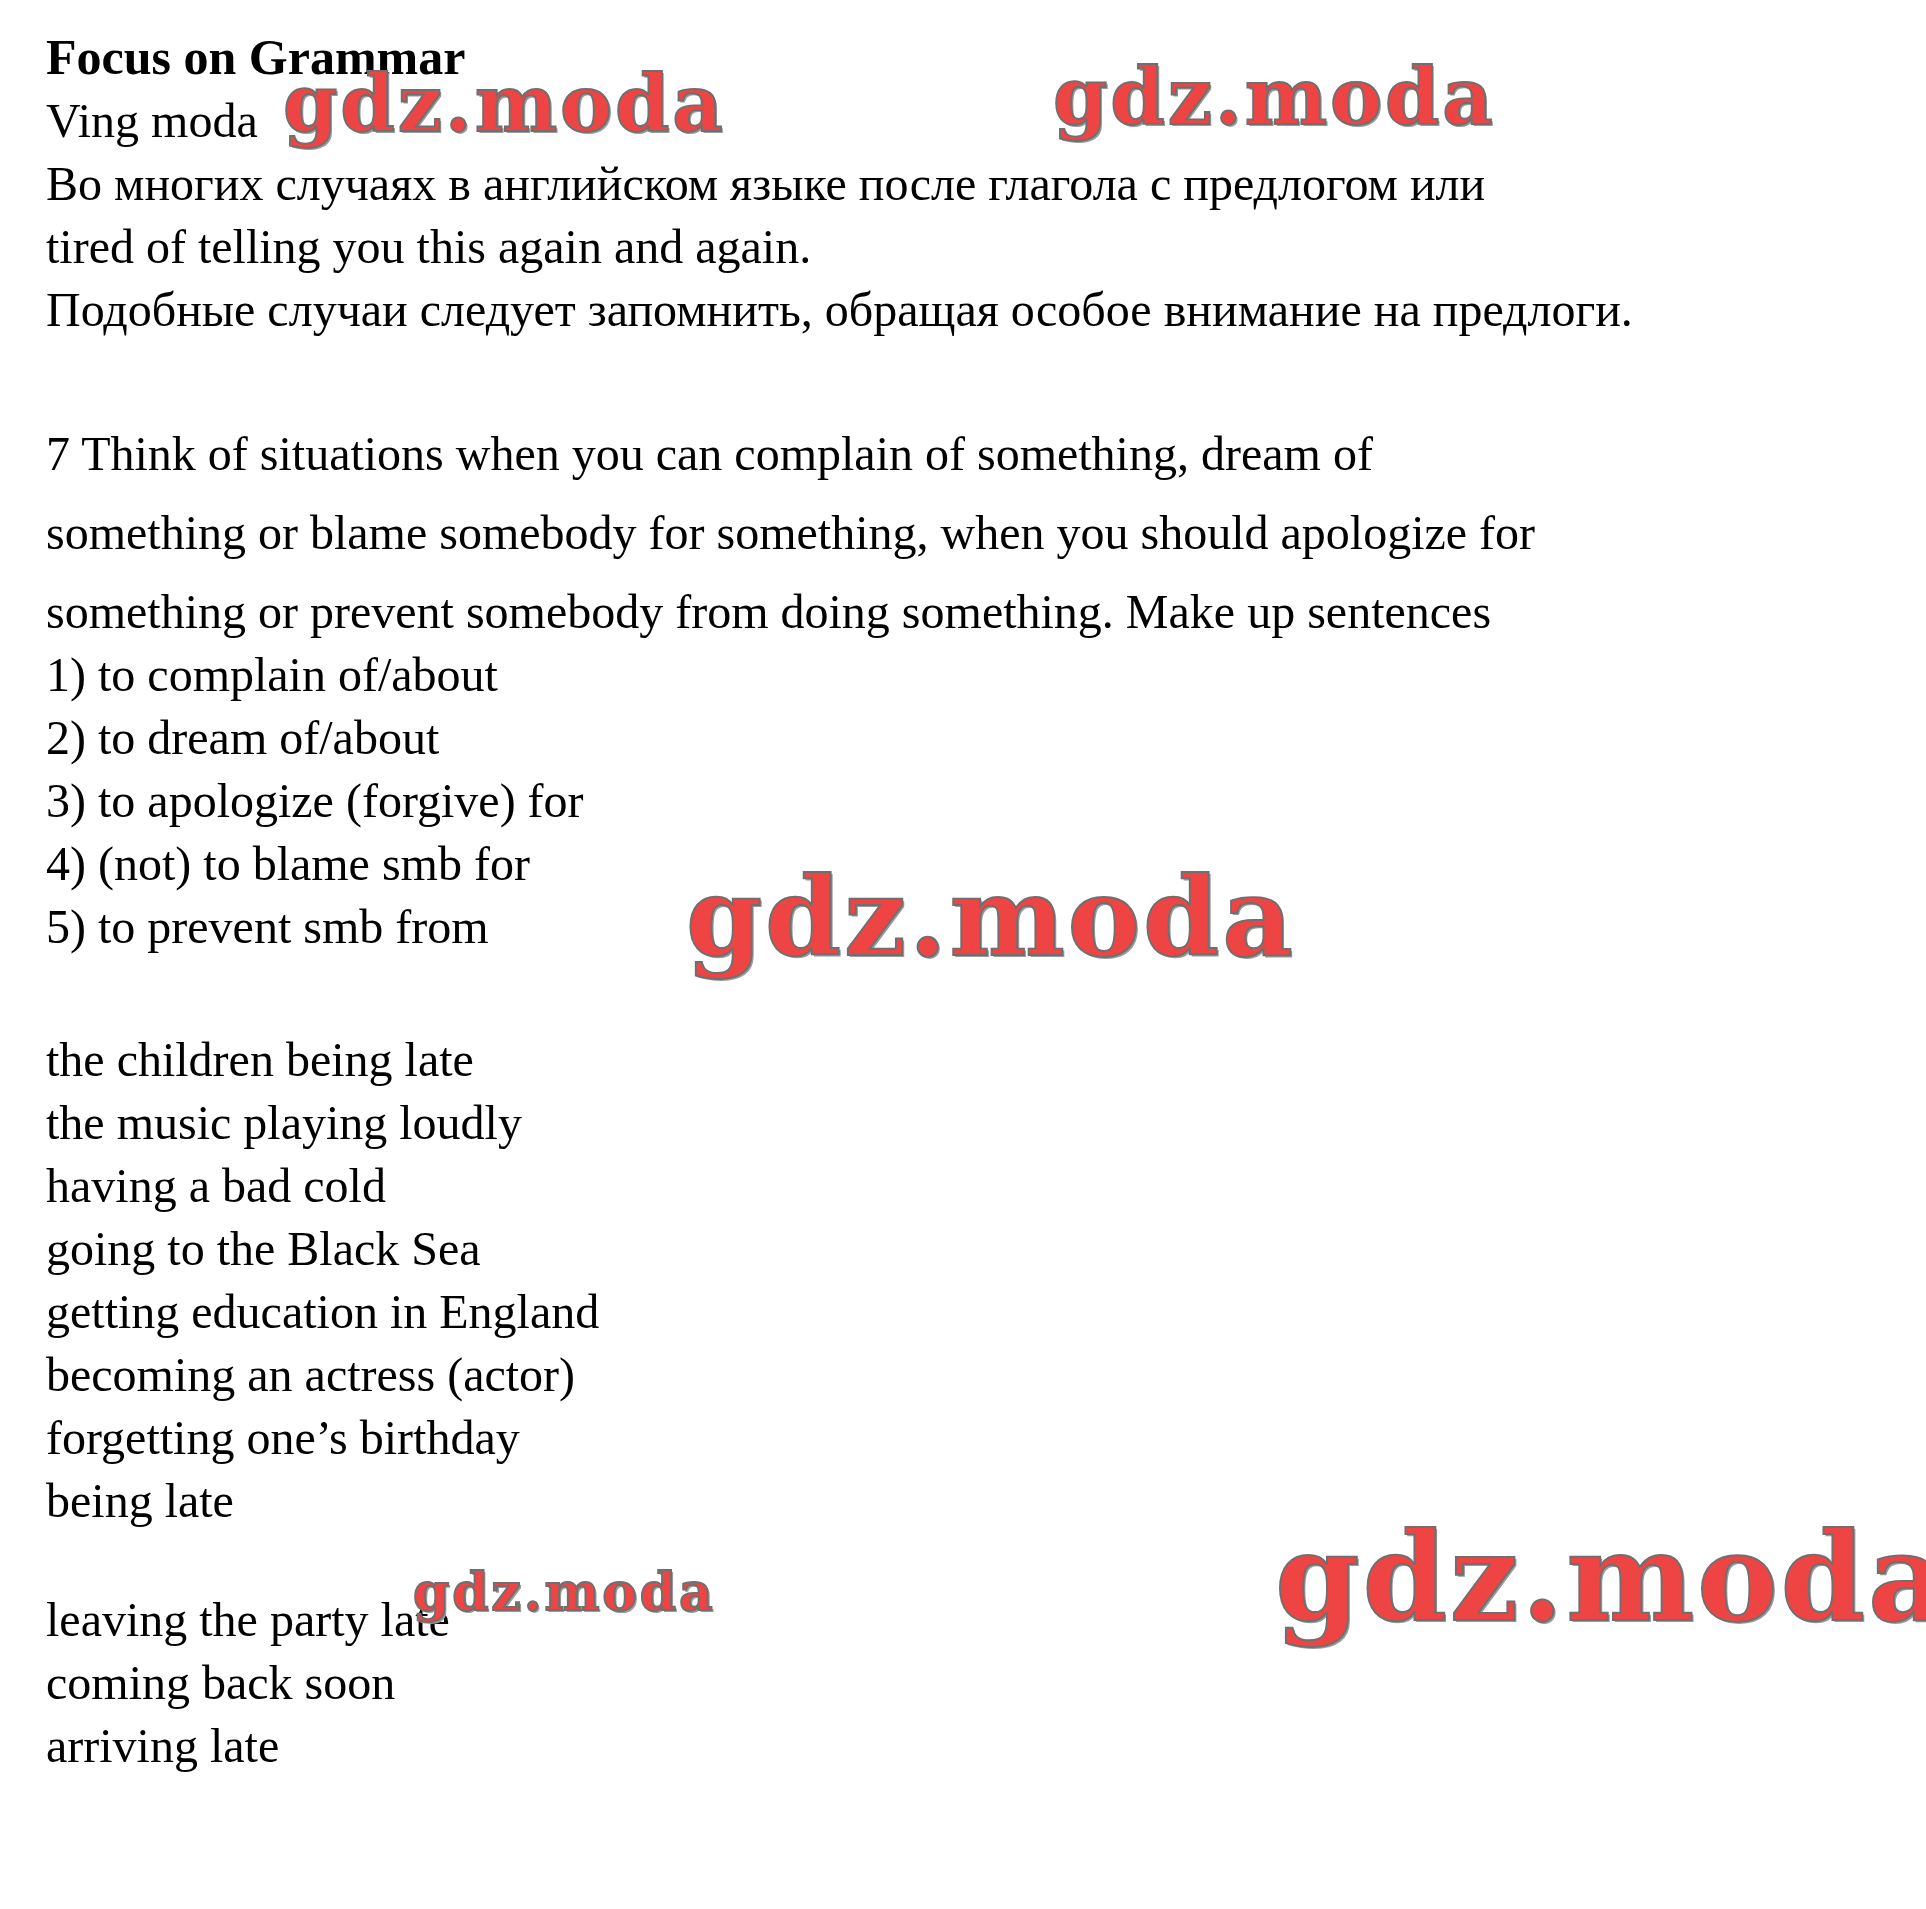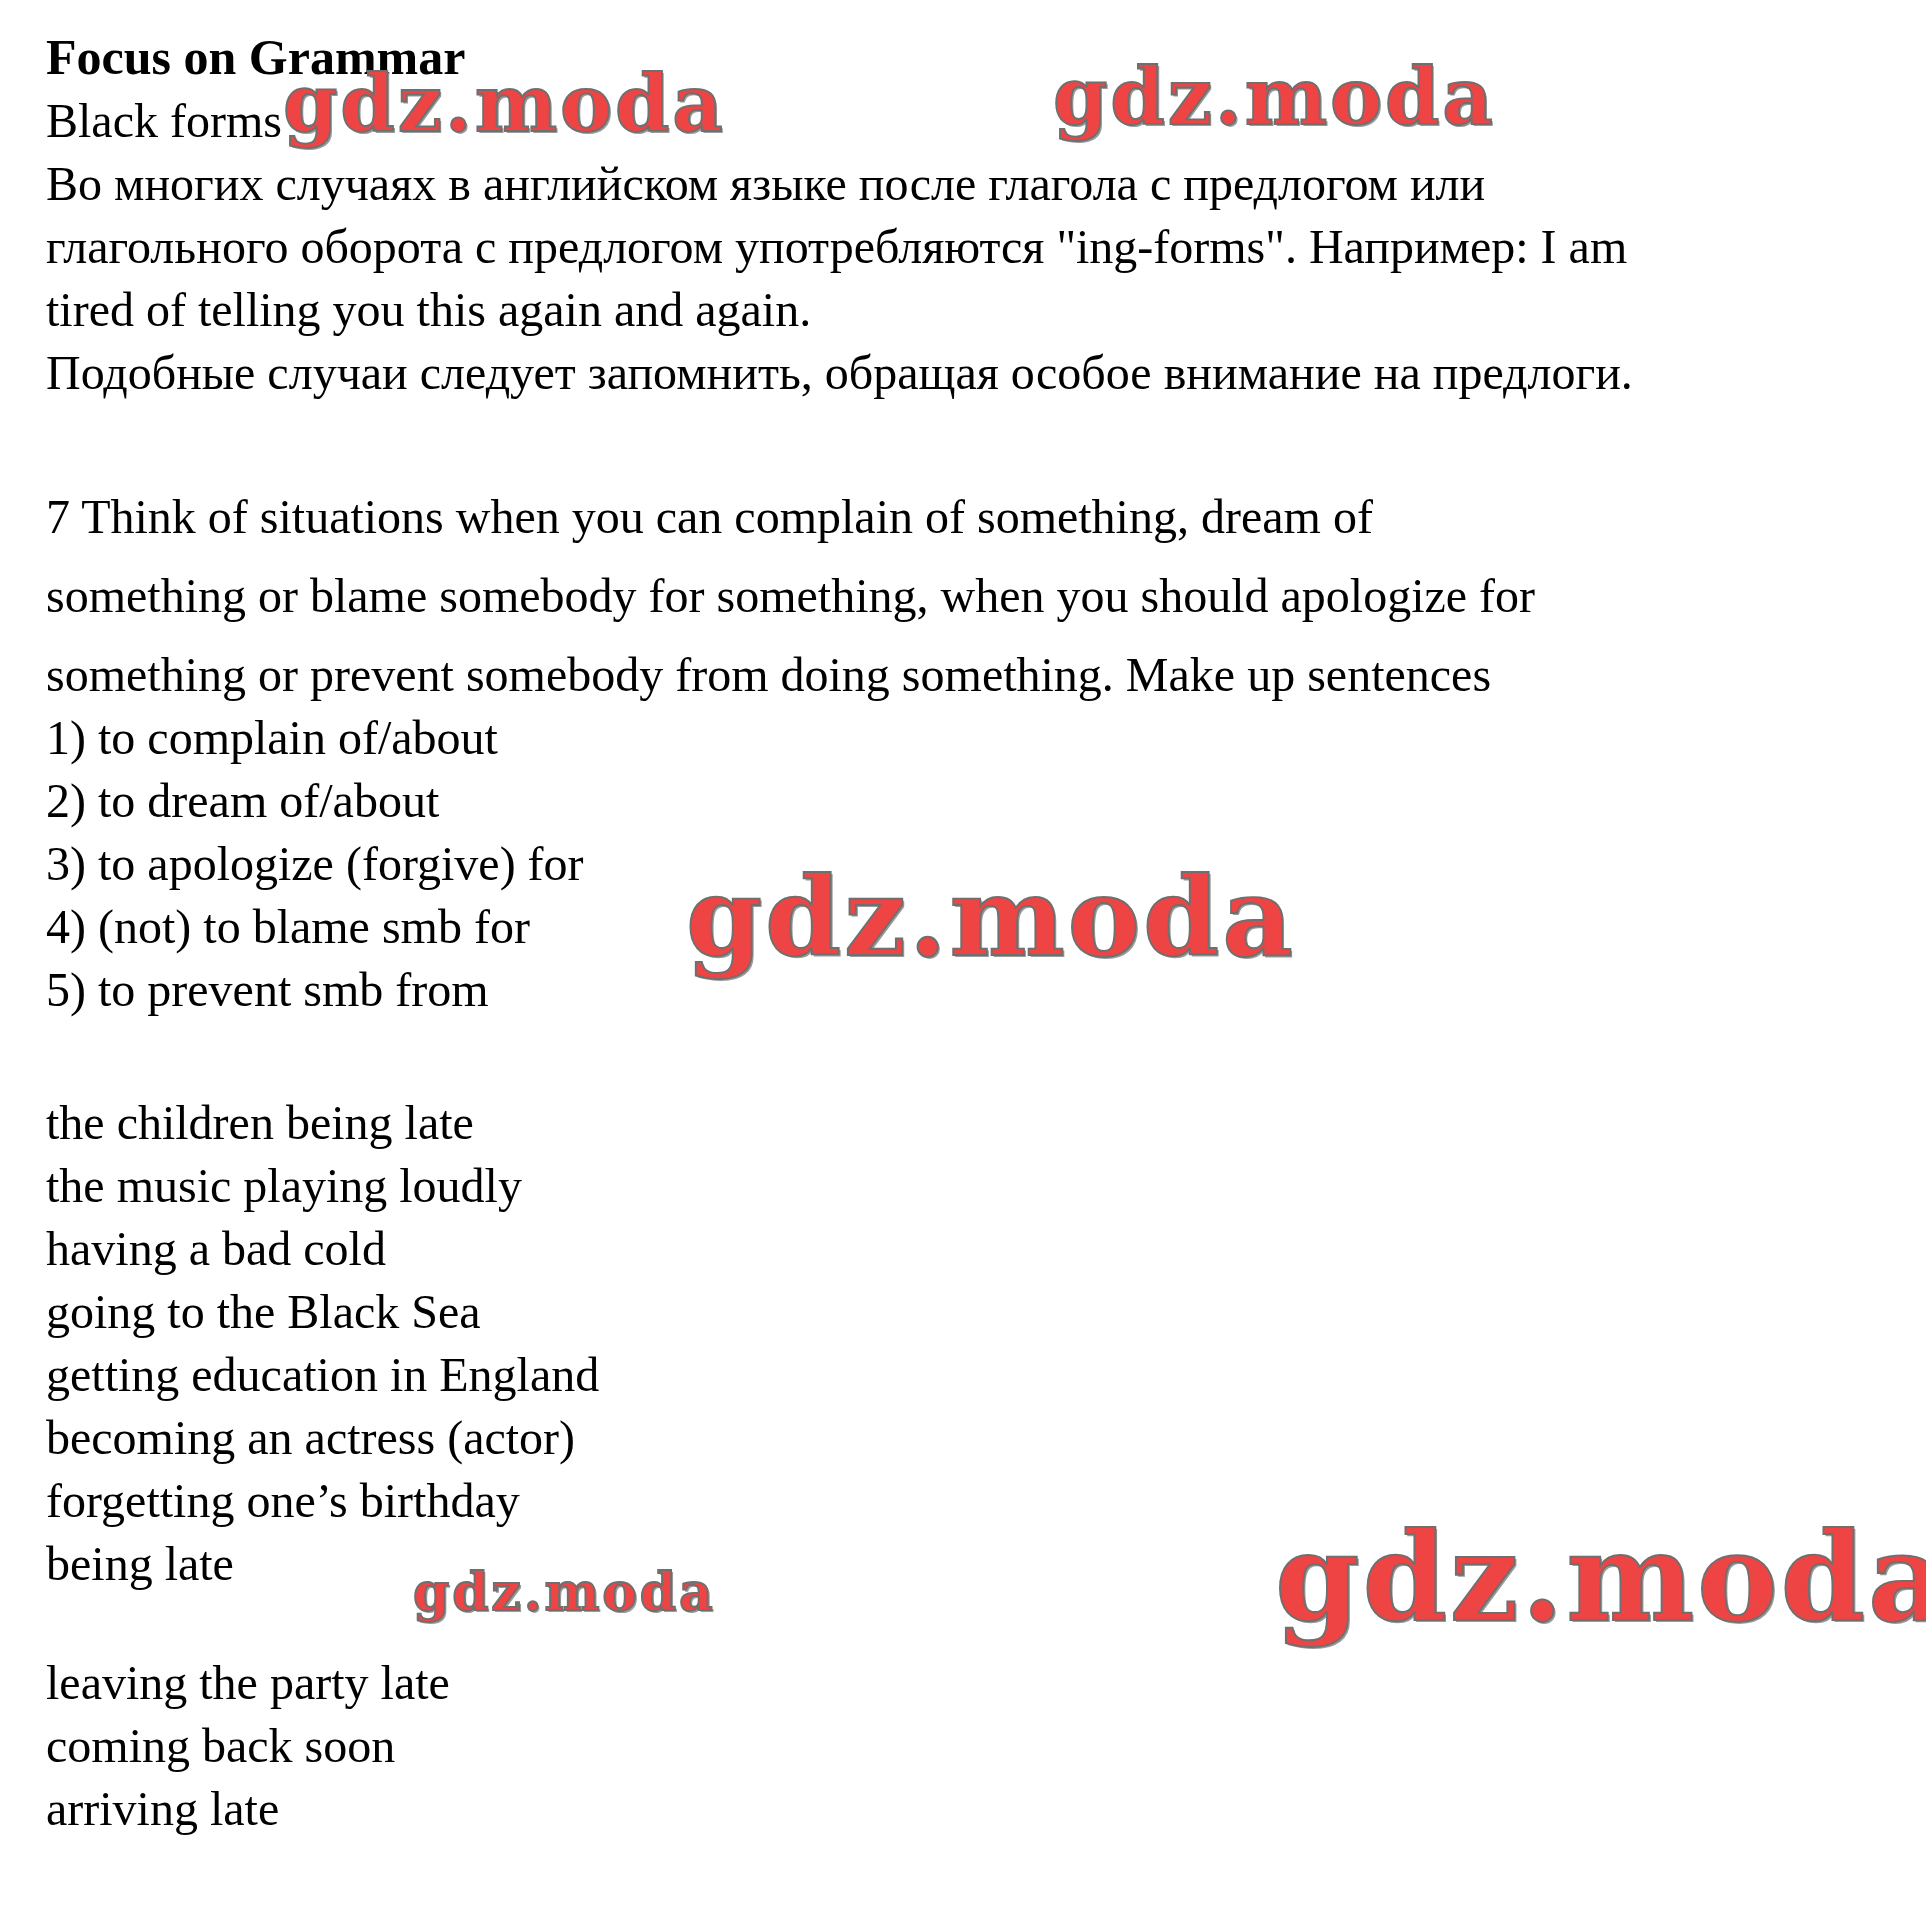--- a/index.html
+++ b/index.html
@@ -57,24 +57,23 @@
   .wm-4 { left: 413px; top: 1566px; font-size: 52px; }
   .wm-5 { left: 1275px; top: 1517px; font-size: 121px; }
 </style>
 </head>
 <body>
 
 <div class="page">
 
   <div class="heading">Focus on Grammar</div>
 
-  <div class="line">Black forms</div>
+  <div class="line">Ving moda</div>
 
   <div class="line">Во многих случаях в английском языке после глагола с предлогом или</div>
-  <div class="line">глагольного оборота с предлогом употребляются "ing-forms". Например: I am</div>
   <div class="line">tired of telling you this again and again.</div>
   <div class="line">Подобные случаи следует запомнить, обращая особое внимание на предлоги.</div>
 
   <div class="gap-md"></div>
 
   <div class="line bold">7 Think of situations when you can complain of something, dream of</div>
   <div class="line bold">something or blame somebody for something, when you should apologize for</div>
   <div class="line bold">something or prevent somebody from doing something. Make up sentences</div>
 
   <div class="line">1) to complain of/about</div>

